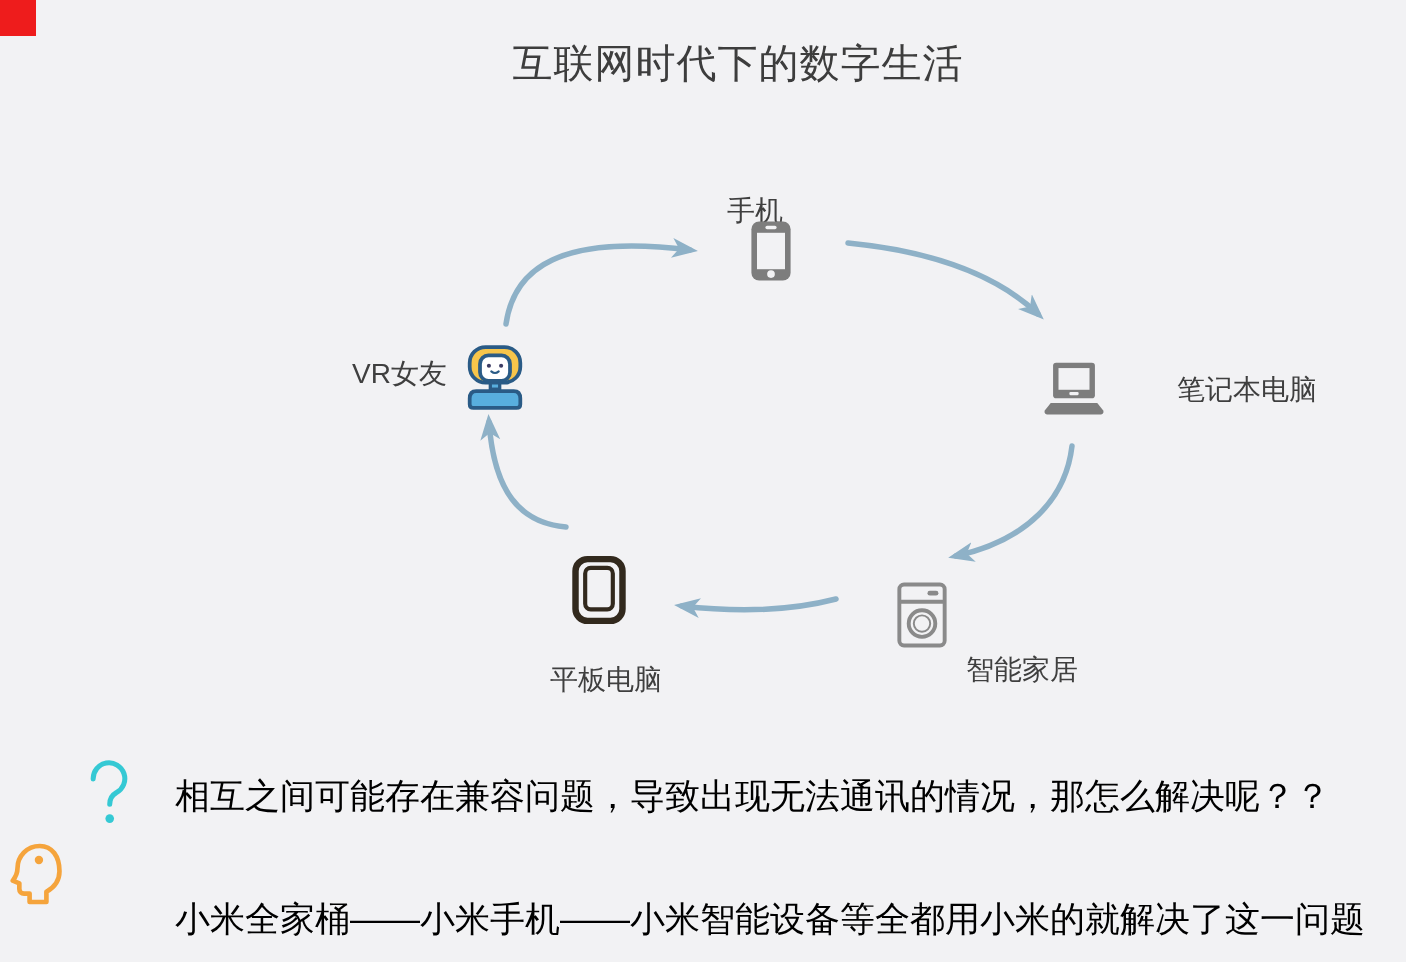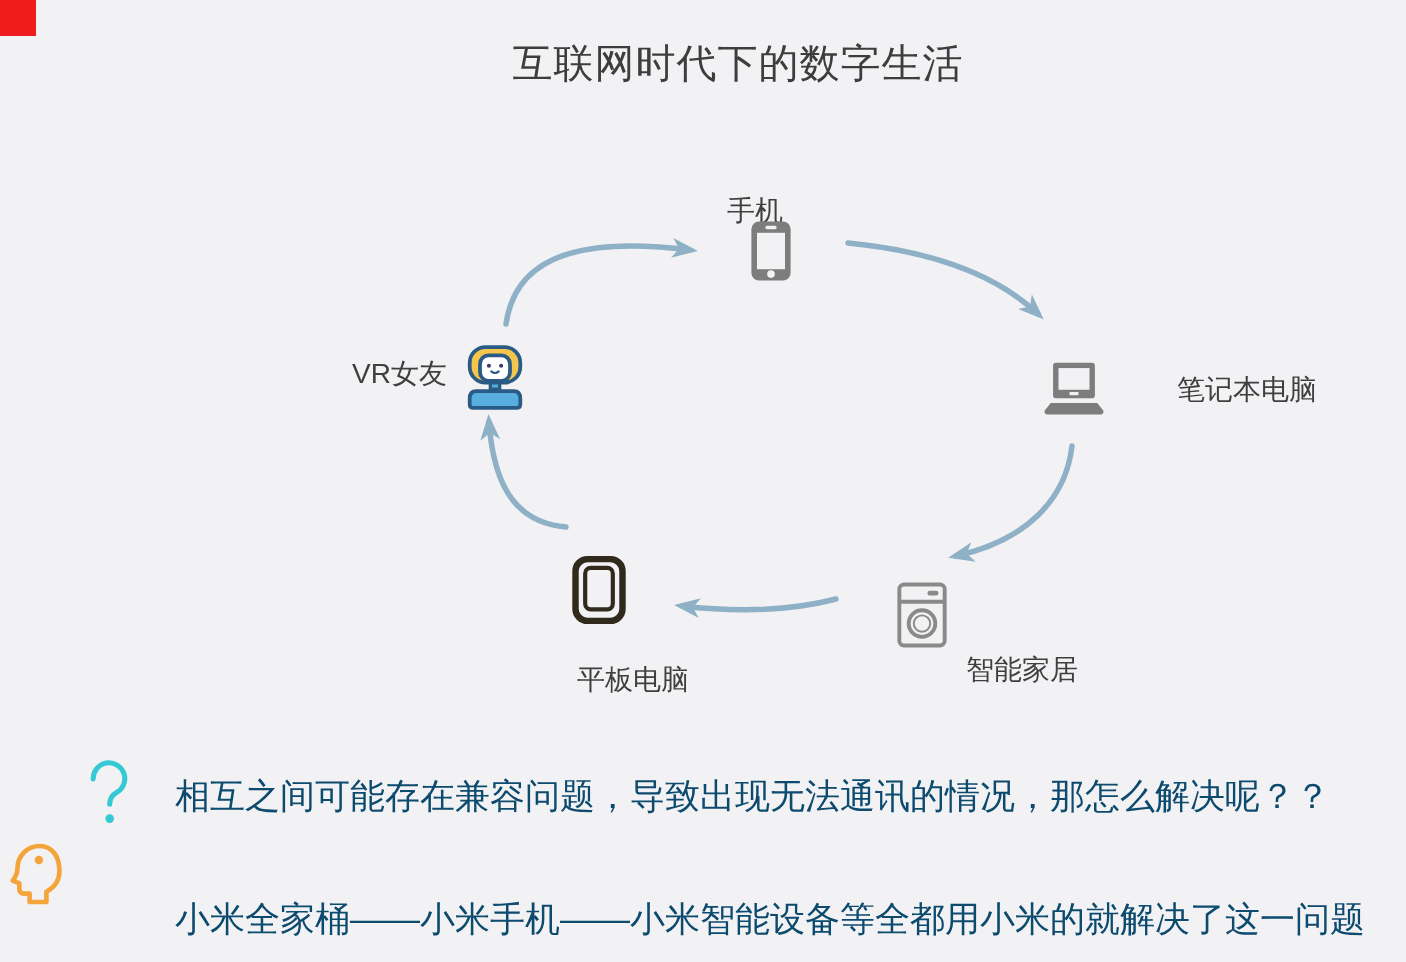--- a/index.html
+++ b/index.html
@@ -9,29 +9,29 @@
     font-family:"Liberation Sans","DejaVu Sans",sans-serif;
     color:#3d3d3d;
   }
   .abs{position:absolute;}
   .red-marker{left:0;top:0;width:36px;height:36px;background:#ee1c1c;}
   .title{left:70px;right:0;top:36px;text-align:center;font-size:40px;letter-spacing:1px;color:#3d3d3d;}
   .node-label{font-size:28px;color:#3f3f3f;white-space:nowrap;}
   .lbl-phone{left:727px;top:159px;width:120px;margin-top:33px;}
   .lbl-laptop{left:1177px;top:371px;}
   .lbl-smarthome{left:966px;top:627px;margin-top:24px;}
-  .lbl-tablet{left:577px;top:661px;}
+  .lbl-tablet{left:550px;top:661px;}
   .lbl-vr{left:335px;top:355px;margin-left:17px;}
   .ic-phone{left:750px;top:220px;}
   .ic-laptop{left:1043px;top:361px;}
   .ic-smarthome{left:897px;top:582px;}
   .ic-tablet{left:571px;top:555px;}
   .ic-vr{left:465px;top:344px;}
   .arrows{left:0;top:0;pointer-events:none;}
-  .qa-text{font-size:35px;color:#0c4a6e;white-space:nowrap;}
+  .qa-text{font-size:35px;color:#000000;white-space:nowrap;}
   .q-text{left:175px;top:773px;}
   .a-text{left:175px;top:896px;}
   .ic-question{left:86px;top:756px;}
   .ic-head{left:10px;top:840px;}
 </style>
 </head>
 <body>
 
 <div class="abs red-marker"></div>
 

